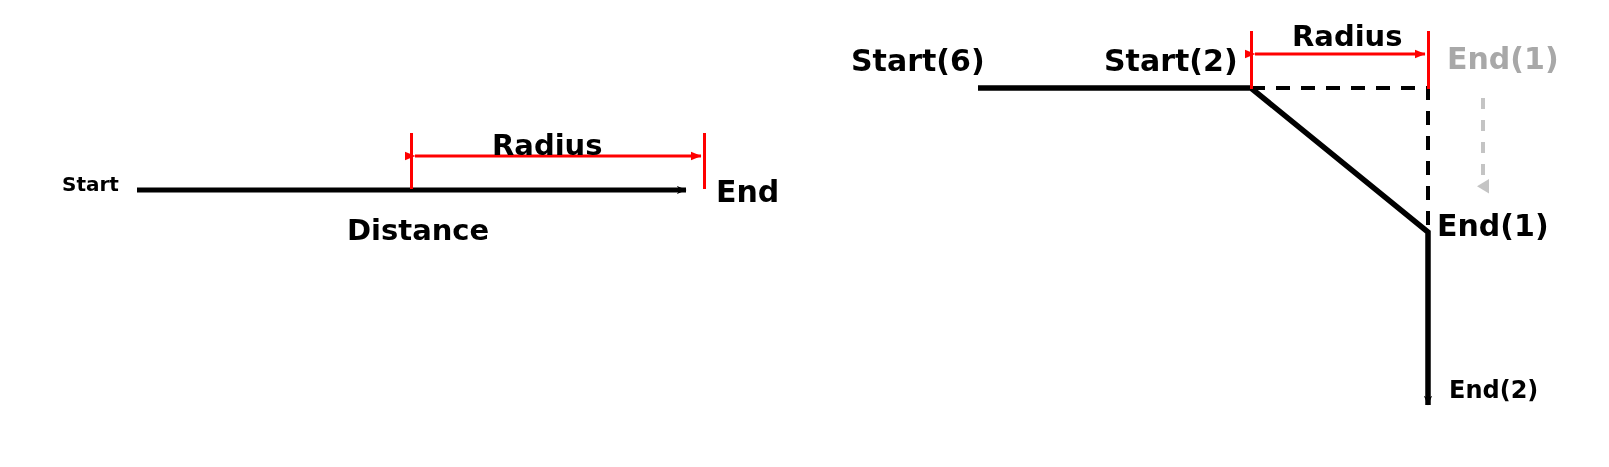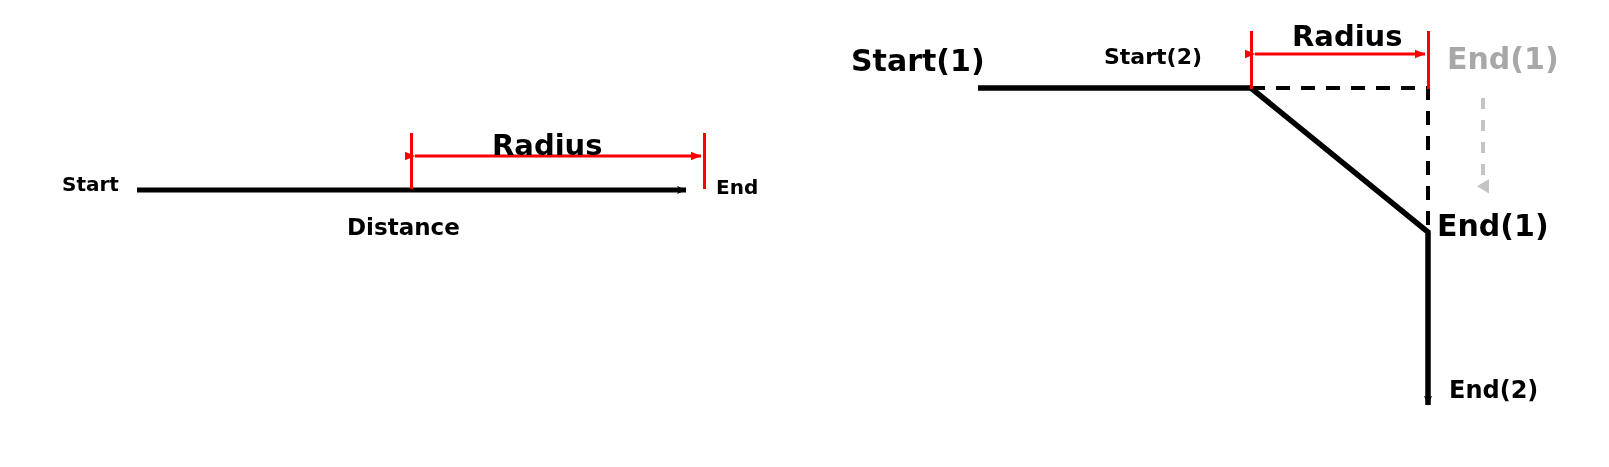--- a/index.html
+++ b/index.html
@@ -86,29 +86,29 @@
       <line x1="1255" y1="54" x2="1425" y2="54" stroke="#ff0000" stroke-width="3" marker-start="url(#redArrowL)" marker-end="url(#redArrowR)"></line>
     </g>
 
     <g>
       <line x1="1483" y1="98" x2="1483" y2="186" stroke="#c4c4c4" stroke-width="4" stroke-dasharray="11 11" marker-end="url(#grayArrow)"></line>
     </g>
   </svg>
 
   <div class="lbl" style="left:62px; top:174px; font-size:20px;">Start</div>
 
-  <div class="lbl" style="left:716px; top:177px; font-size:20px;">End</div>
+  <div class="lbl" style="left:716px; top:177px; font-size:30px;">End</div>
 
-  <div class="lbl" style="left:347px; top:216px; font-size:23px;">Distance</div>
+  <div class="lbl" style="left:347px; top:216px; font-size:29px;">Distance</div>
 
   <div class="lbl" style="left:492px; top:131px; font-size:29px;">Radius</div>
 
-  <div class="lbl" style="left:851px; top:46px; font-size:30px;">Start(1)</div>
+  <div class="lbl" style="left:851px; top:46px; font-size:30px;">Start(6)</div>
 
-  <div class="lbl" style="left:1104px; top:46px; font-size:22px;">Start(2)</div>
+  <div class="lbl" style="left:1104px; top:46px; font-size:30px;">Start(2)</div>
 
   <div class="lbl" style="left:1292px; top:22px; font-size:29px;">Radius</div>
 
   <div class="lbl lbl-gray" style="left:1447px; top:44px; font-size:30px;">End(1)</div>
 
   <div class="lbl" style="left:1437px; top:211px; font-size:30px;">End(1)</div>
 
   <div class="lbl" style="left:1449px; top:378px; font-size:24px;">End(2)</div>
 
 </div>

